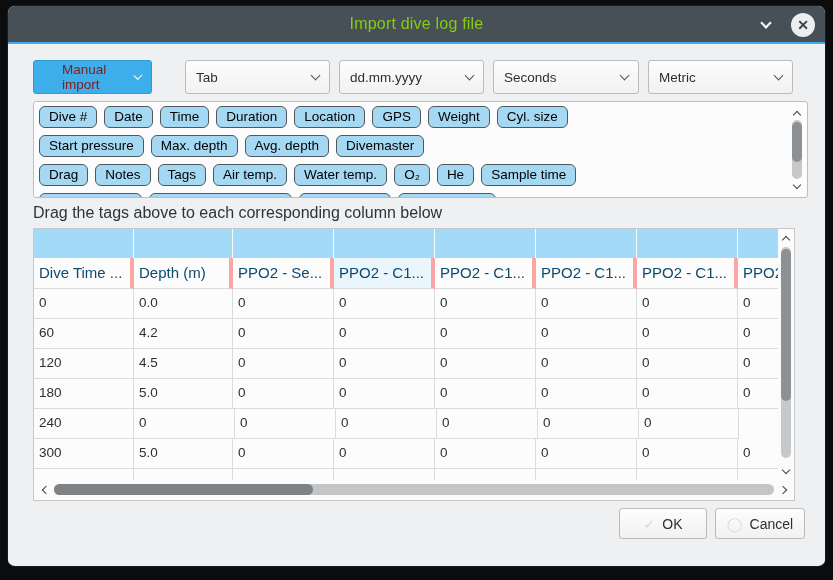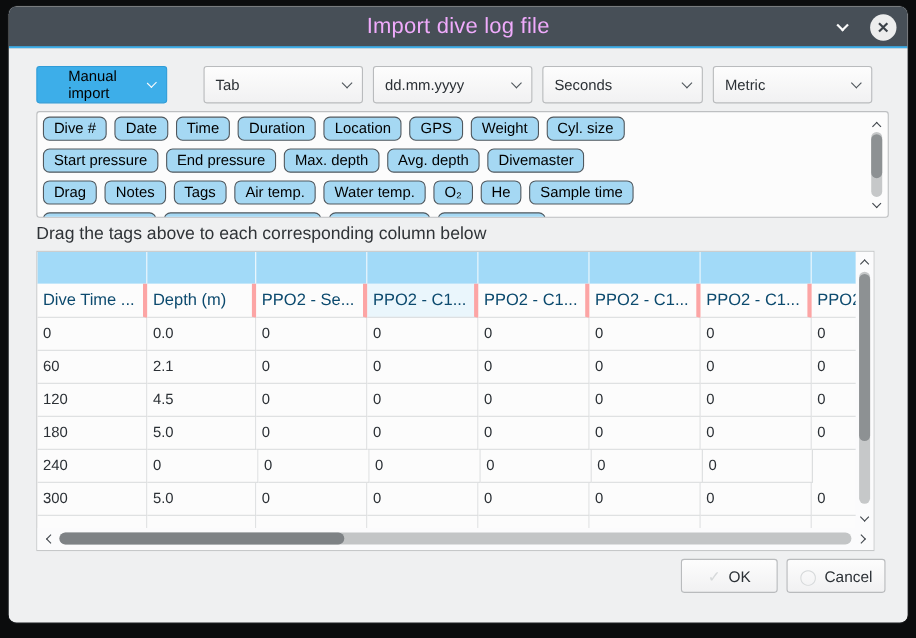--- a/index.html
+++ b/index.html
@@ -1,36 +1,36 @@
 <!DOCTYPE html>
 <html><head>
 <meta charset="utf-8">
 <style>
   * { margin:0; padding:0; box-sizing:border-box; }
   html,body { width:833px; height:580px; background:#0b0c0d; font-family:"Liberation Sans", sans-serif; overflow:hidden; }
   .window { position:absolute; left:8px; top:6px; width:817px; height:560px; border-radius:7px; overflow:hidden; background:#eff0f1; box-shadow:0 0 0 1px #1a1c1e; }
 
   
   .titlebar { position:relative; height:38px; background:#474f57; display:flex; align-items:center; justify-content:center; border-bottom:2px solid #3daee9; }
-  .title { color:#f0abfc; font-size:20px; letter-spacing:.2px; }
+  .title { color:#84cc16; font-size:16px; letter-spacing:.2px; }
   .tb-btns { position:absolute; right:10px; top:0; height:38px; display:flex; align-items:center; gap:14px; }
   .shade-btn { width:22px; height:22px; display:flex; align-items:center; justify-content:center; cursor:pointer; }
   .chev { display:inline-block; width:8px; height:8px; border-right:2px solid #4d545a; border-bottom:2px solid #4d545a; transform:rotate(45deg); margin-top:-4px; }
   .chev-white { border-color:#fcfcfc; }
   .close-btn { width:24px; height:24px; border-radius:50%; background:#eceded; display:flex; align-items:center; justify-content:center; cursor:pointer; }
   .close-x { color:#3a4148; font-size:14px; font-weight:bold; line-height:1; margin-top:-1px; }
 
   
   .dialog-body { position:relative; height:520px; background:#eff0f1; }
 
   
   .dropdown-row { position:absolute; left:25px; top:16px; height:34px; display:flex; align-items:stretch; }
   .select { display:flex; align-items:center; justify-content:space-between; padding:0 10px; border:1px solid #b9bbbd; border-radius:3px; background:linear-gradient(#fdfdfd,#f1f1f2); font-size:13.5px; color:#2b3035; cursor:pointer; }
   .select + .select { margin-left:9px; }
-  .select-primary { width:119px; background:#3daee9; border-color:#2f9cd8; color:#000000; margin-right:24px;padding-left:28px; }
+  .select-primary { width:119px; background:#3daee9; border-color:#2f9cd8; color:#7f1d1d; margin-right:24px;padding-left:28px; }
   .sel-tab { width:145px; } .sel-date { width:145px;text-align:right; } .sel-dur { width:146px; } .sel-units { width:145px; }
   .select .chev { width:7px; height:7px; border-width:1.5px; }
 
   
   .tag-box { position:absolute; left:25px; right:17px; top:57px; height:97px; background:#fcfcfc; border:1px solid #bdbfc1; border-radius:3px; overflow:hidden; padding:4px 24px 0 5px; }
   .tag-row { display:flex; gap:7px; margin-bottom:7px; }
   .tag { background:#a5d8f3; border:1px solid #50585e; border-radius:6px; padding:2px 9px 3px; font-size:13.5px; color:#000000; white-space:nowrap; cursor:grab; }
   .vscroll { position:absolute; top:2px; right:2px; bottom:2px; width:16px; }
   .vs-up,.vs-down { position:absolute; left:0; width:16px; height:14px; display:flex; align-items:center; justify-content:center; cursor:pointer; }
   .vs-up { top:2px; } .vs-down { bottom:2px; }
@@ -118,21 +118,20 @@
         <span class="tag">Date</span>
         <span class="tag">Time</span>
         <span class="tag">Duration</span>
         <span class="tag">Location</span>
         <span class="tag">GPS</span>
         <span class="tag">Weight</span>
         <span class="tag">Cyl. size</span>
       </div>
       <div class="tag-row">
         <span class="tag">Start pressure</span>
-        <span class="tag">End pressure</span>
         <span class="tag">Max. depth</span>
         <span class="tag">Avg. depth</span>
         <span class="tag">Divemaster</span>
       </div>
       <div class="tag-row">
         <span class="tag">Drag</span>
         <span class="tag">Notes</span>
         <span class="tag">Tags</span>
         <span class="tag">Air temp.</span>
         <span class="tag">Water temp.</span>
@@ -190,21 +189,21 @@
           <div class="dcell c1">0.0</div>
           <div class="dcell c2">0</div>
           <div class="dcell c3">0</div>
           <div class="dcell c4">0</div>
           <div class="dcell c5">0</div>
           <div class="dcell c6">0</div>
           <div class="dcell c7">0</div>
         </div>
         <div class="trow data-row">
           <div class="dcell c0">60</div>
-          <div class="dcell c1">2.1</div>
+          <div class="dcell c1">4.2</div>
           <div class="dcell c2">0</div>
           <div class="dcell c3">0</div>
           <div class="dcell c4">0</div>
           <div class="dcell c5">0</div>
           <div class="dcell c6">0</div>
           <div class="dcell c7">0</div>
         </div>
         <div class="trow data-row">
           <div class="dcell c0">120</div>
           <div class="dcell c1">4.5</div>

